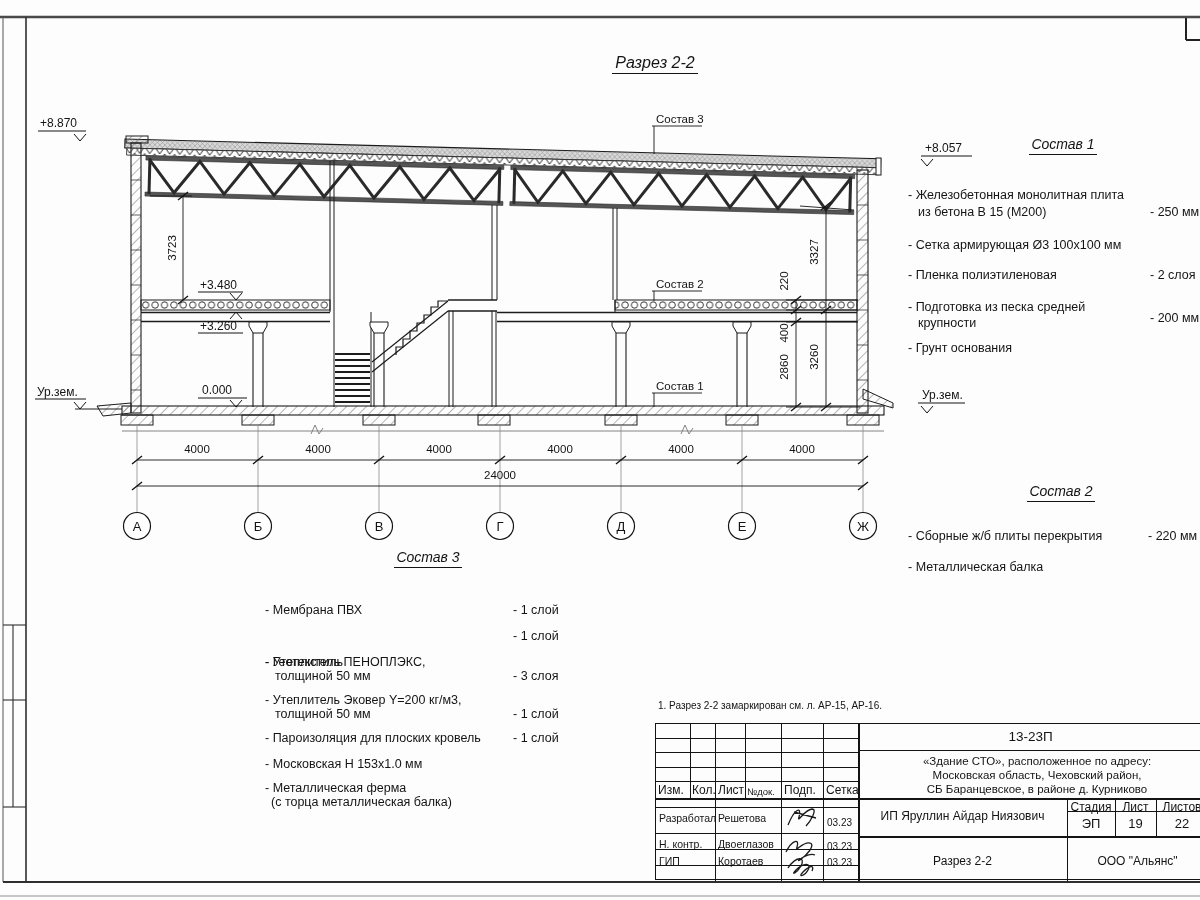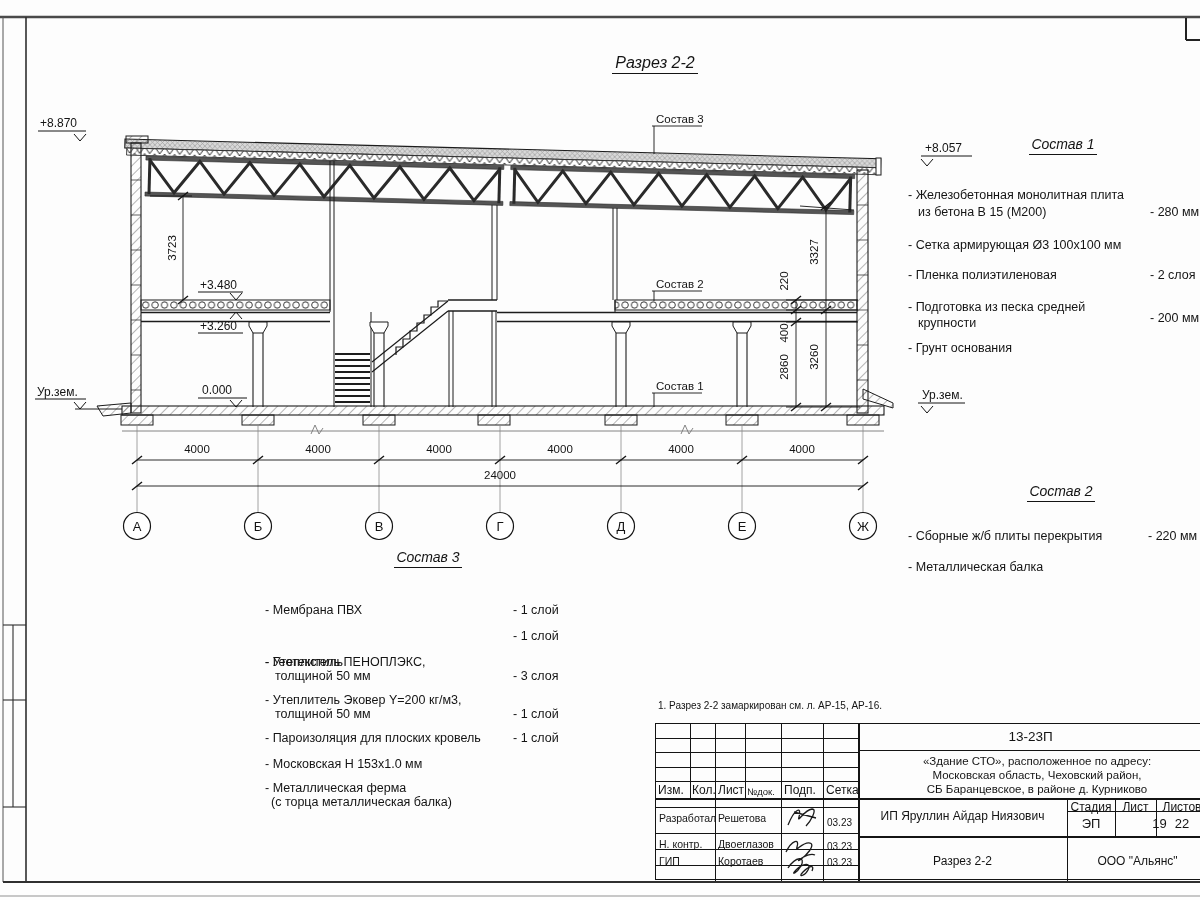--- a/index.html
+++ b/index.html
@@ -304,21 +304,21 @@
     <path d="M788,868 C796,856 806,856 801,866 C797,873 790,876 796,870 C803,863 812,862 808,870 C805,876 797,878 803,872 C809,866 815,864 812,871"></path>
   </g>
 </svg>
 
 <div class="maint"><span>Разрез 2-2</span></div>
 
 <div class="hd" style="left:1017px;top:136px;width:92px;"><span>Состав 1</span></div>
 <div>
   <div class="t" style="left:908px;top:188px;">- Железобетонная  монолитная плита</div>
   <div class="t" style="left:918px;top:205px;">из бетона В 15 (М200)</div>
-  <div class="t" style="left:1150px;top:205px;">- 280 мм</div>
+  <div class="t" style="left:1150px;top:205px;">- 250 мм</div>
   <div class="t" style="left:908px;top:238px;">- Сетка армирующая Ø3 100х100 мм</div>
   <div class="t" style="left:908px;top:268px;">- Пленка полиэтиленовая</div>
   <div class="t" style="left:1150px;top:268px;">-  2 слоя</div>
   <div class="t" style="left:908px;top:300px;">- Подготовка из песка средней</div>
   <div class="t" style="left:918px;top:316px;">крупности</div>
   <div class="t" style="left:1150px;top:311px;text-align:right;">- 200 мм</div>
   <div class="t" style="left:908px;top:341px;">- Грунт основания</div>
 </div>
 
 <div class="hd" style="left:1015px;top:483px;width:92px;"><span>Состав 2</span></div>
@@ -395,17 +395,17 @@
 
   <div class="tc cc" style="left:202px;top:5px;width:345px;font-size:13.5px;">13-23П</div>
   <div class="tc cc" style="left:202px;top:31px;width:358px;font-size:11.5px;">«Здание СТО», расположенное по адресу:</div>
   <div class="tc cc" style="left:202px;top:45px;width:358px;font-size:11.5px;">Московская область, Чеховский район,</div>
   <div class="tc cc" style="left:202px;top:59px;width:358px;font-size:11.5px;">СБ Баранцевское, в районе д. Курниково</div>
   <div class="tc cc" style="left:202px;top:85px;width:209px;">ИП Яруллин Айдар Ниязович</div>
   <div class="tc cc" style="left:411px;top:76px;width:48px;">Стадия</div>
   <div class="tc cc" style="left:459px;top:76px;width:41px;">Лист</div>
   <div class="tc cc" style="left:500px;top:76px;width:52px;">Листов</div>
   <div class="tc cc" style="left:411px;top:92px;width:48px;font-size:13px;">ЭП</div>
-  <div class="tc cc" style="left:459px;top:92px;width:41px;font-size:13px;padding-left:24px;">19</div>
+  <div class="tc cc" style="left:459px;top:92px;width:41px;font-size:13px;">19</div>
   <div class="tc cc" style="left:500px;top:92px;width:52px;font-size:13px;">22</div>
   <div class="tc cc" style="left:202px;top:130px;width:209px;">Разрез 2-2</div>
   <div class="tc cc" style="left:411px;top:130px;width:141px;">ООО "Альянс"</div>
 </div>
 
 </body></html>

